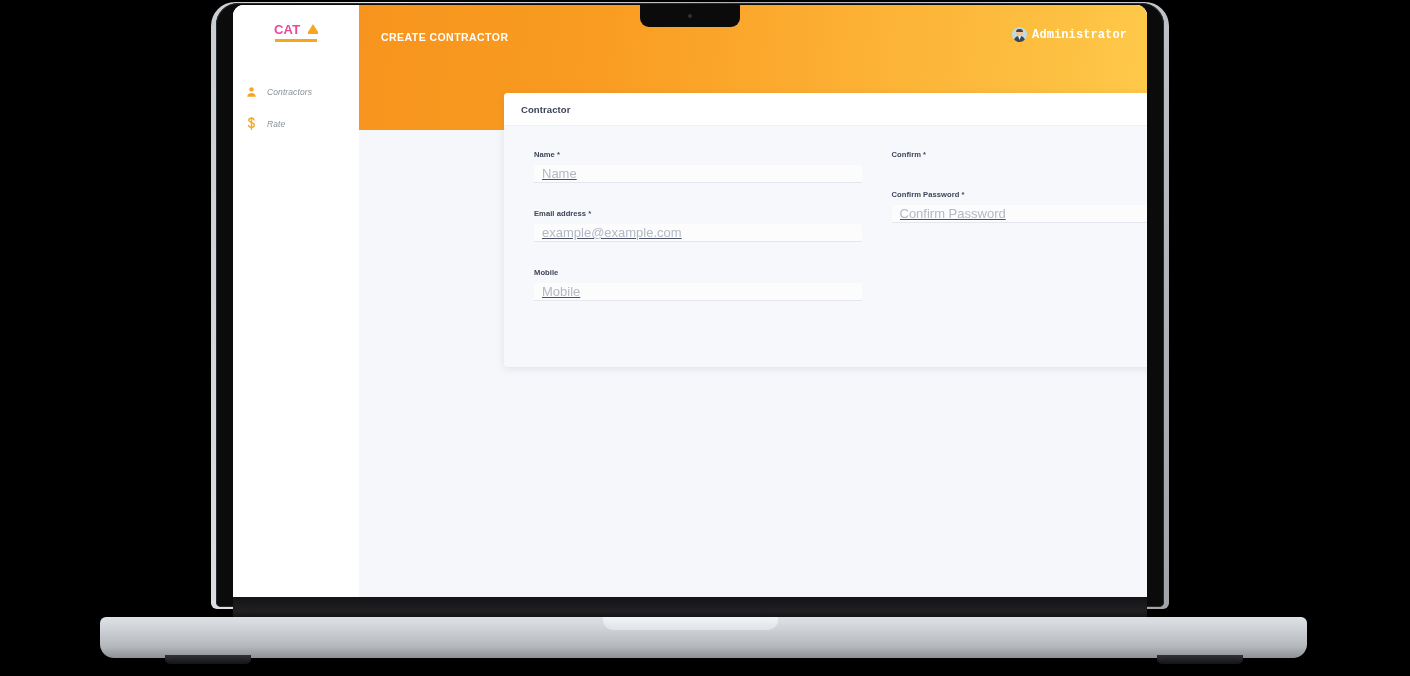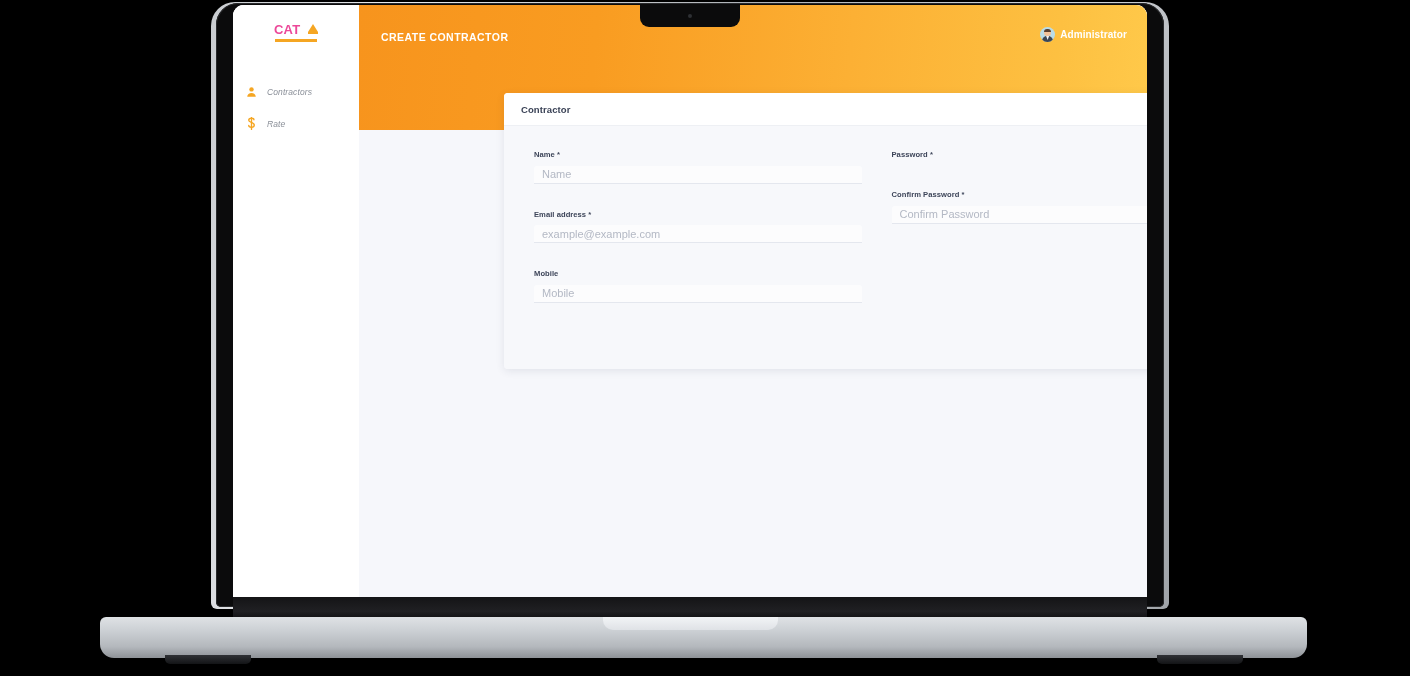--- a/index.html
+++ b/index.html
@@ -200,23 +200,24 @@
     background: #3c4654;
   }
   .avatar .collar {
     position: absolute; left: 6px; top: 9px;
     width: 3px; height: 4px;
     background: #f2f4f7;
     clip-path: polygon(50% 100%, 0 0, 100% 0);
   }
   .user-name {
     color: #ffffff;
-    font-size: 10px;
+    font-size: 12px;
     font-weight: 600;
     letter-spacing: .1px;
+    font-family: Liberation Mono, monospace;
   }
 
   
   .card {
     position: absolute;
     left: 145px; top: 88px;
     width: 745px;
     background: #f7f8fb;
     border-radius: 4px;
     box-shadow: 0 2px 9px rgba(40,50,80,.10);
@@ -257,24 +258,25 @@
     letter-spacing: .05px;
   }
   .field-input {
     width: 100%;
     height: 18px;
     background: #fcfcfd;
     border: none;
     border-bottom: 1px solid #e4e7ee;
     border-radius: 3px 3px 0 0;
     padding: 0 8px;
-    font-size: 11px;
+    font-size: 13px;
     color: #4b5263;
     font-family: "Liberation Sans", sans-serif;
     outline: none;
+    text-decoration: underline;
   }
   .field-input::placeholder { color: #b3b8c4; }
 
   .card-footer {
     padding: 18px 30px 22px 30px;
     display: flex; justify-content: flex-end;
     background: #f7f8fb;
   }
 </style>
 </head>
@@ -362,21 +364,21 @@
                 <div class="field">
                   <label class="field-label">Mobile</label>
                   <input class="field-input" type="text" placeholder="Mobile" style="">
                 </div>
 
               </div>
 
               <div class="col">
 
                 <div class="field">
-                  <label class="field-label">Password *</label>
+                  <label class="field-label">Confirm *</label>
                 </div>
 
                 <div class="field">
                   <label class="field-label">Confirm Password *</label>
                   <input class="field-input" type="text" placeholder="Confirm Password" style="">
                 </div>
 
               </div>
             </div>
           </div>

